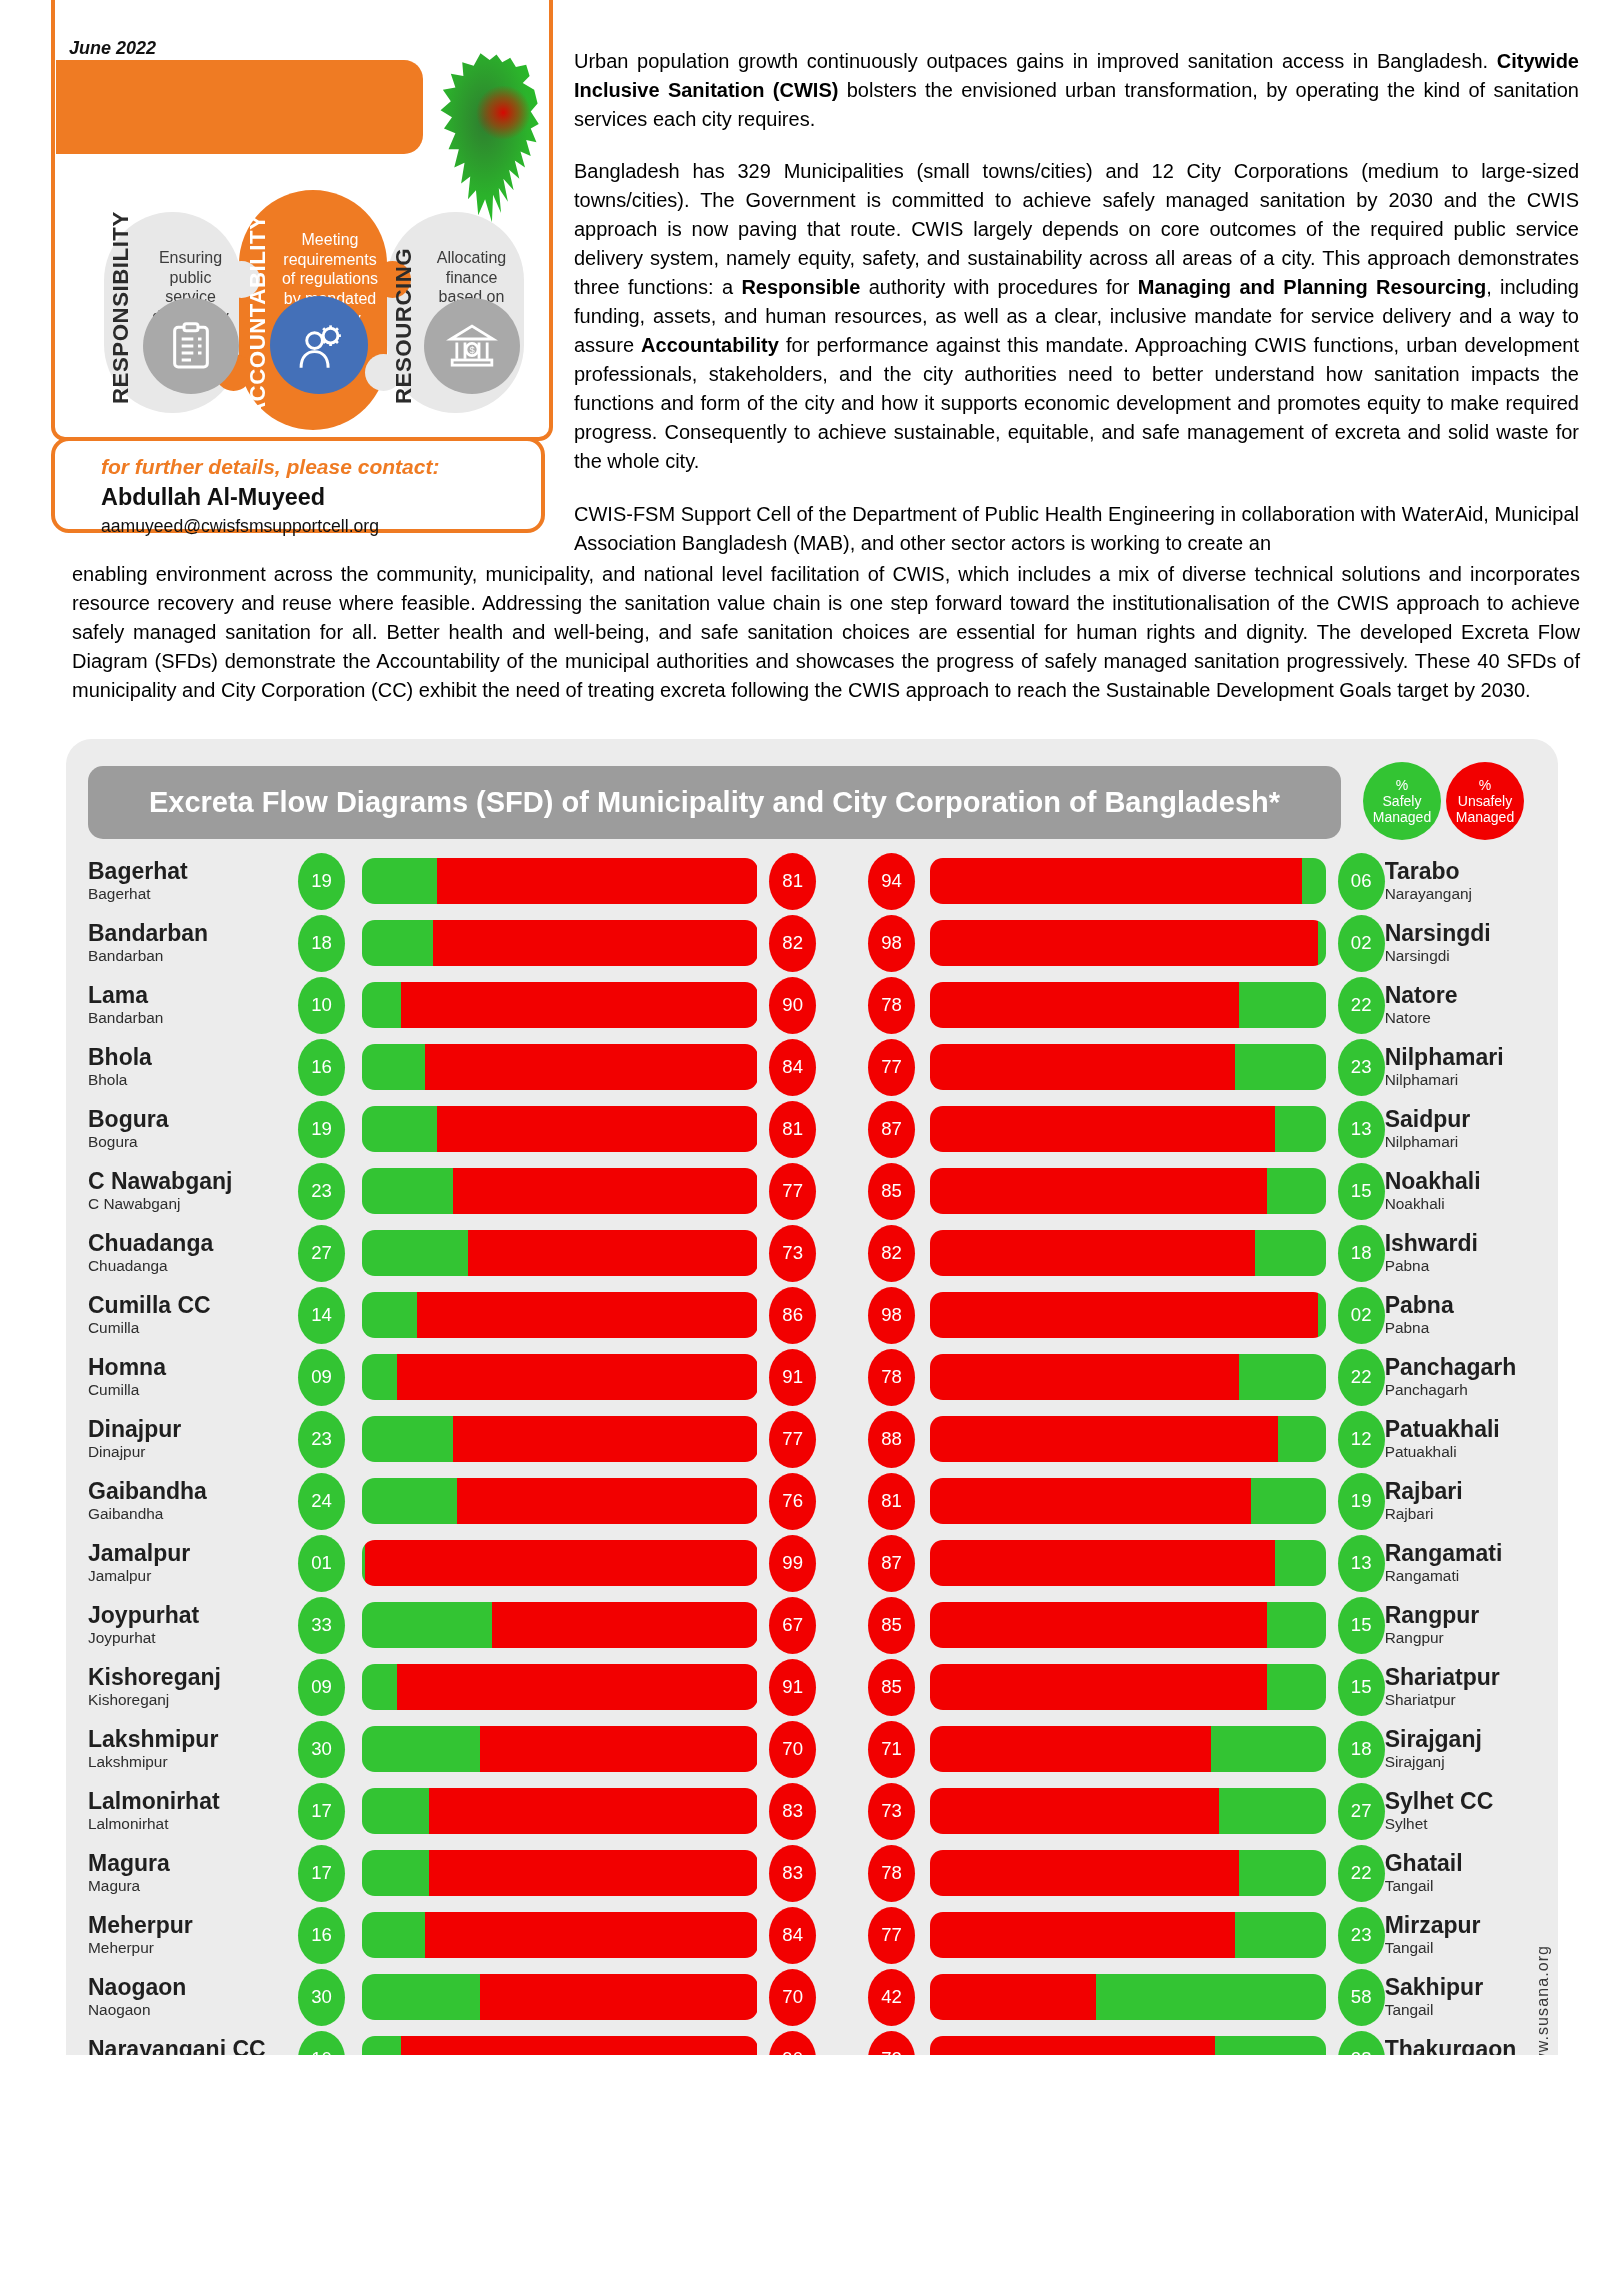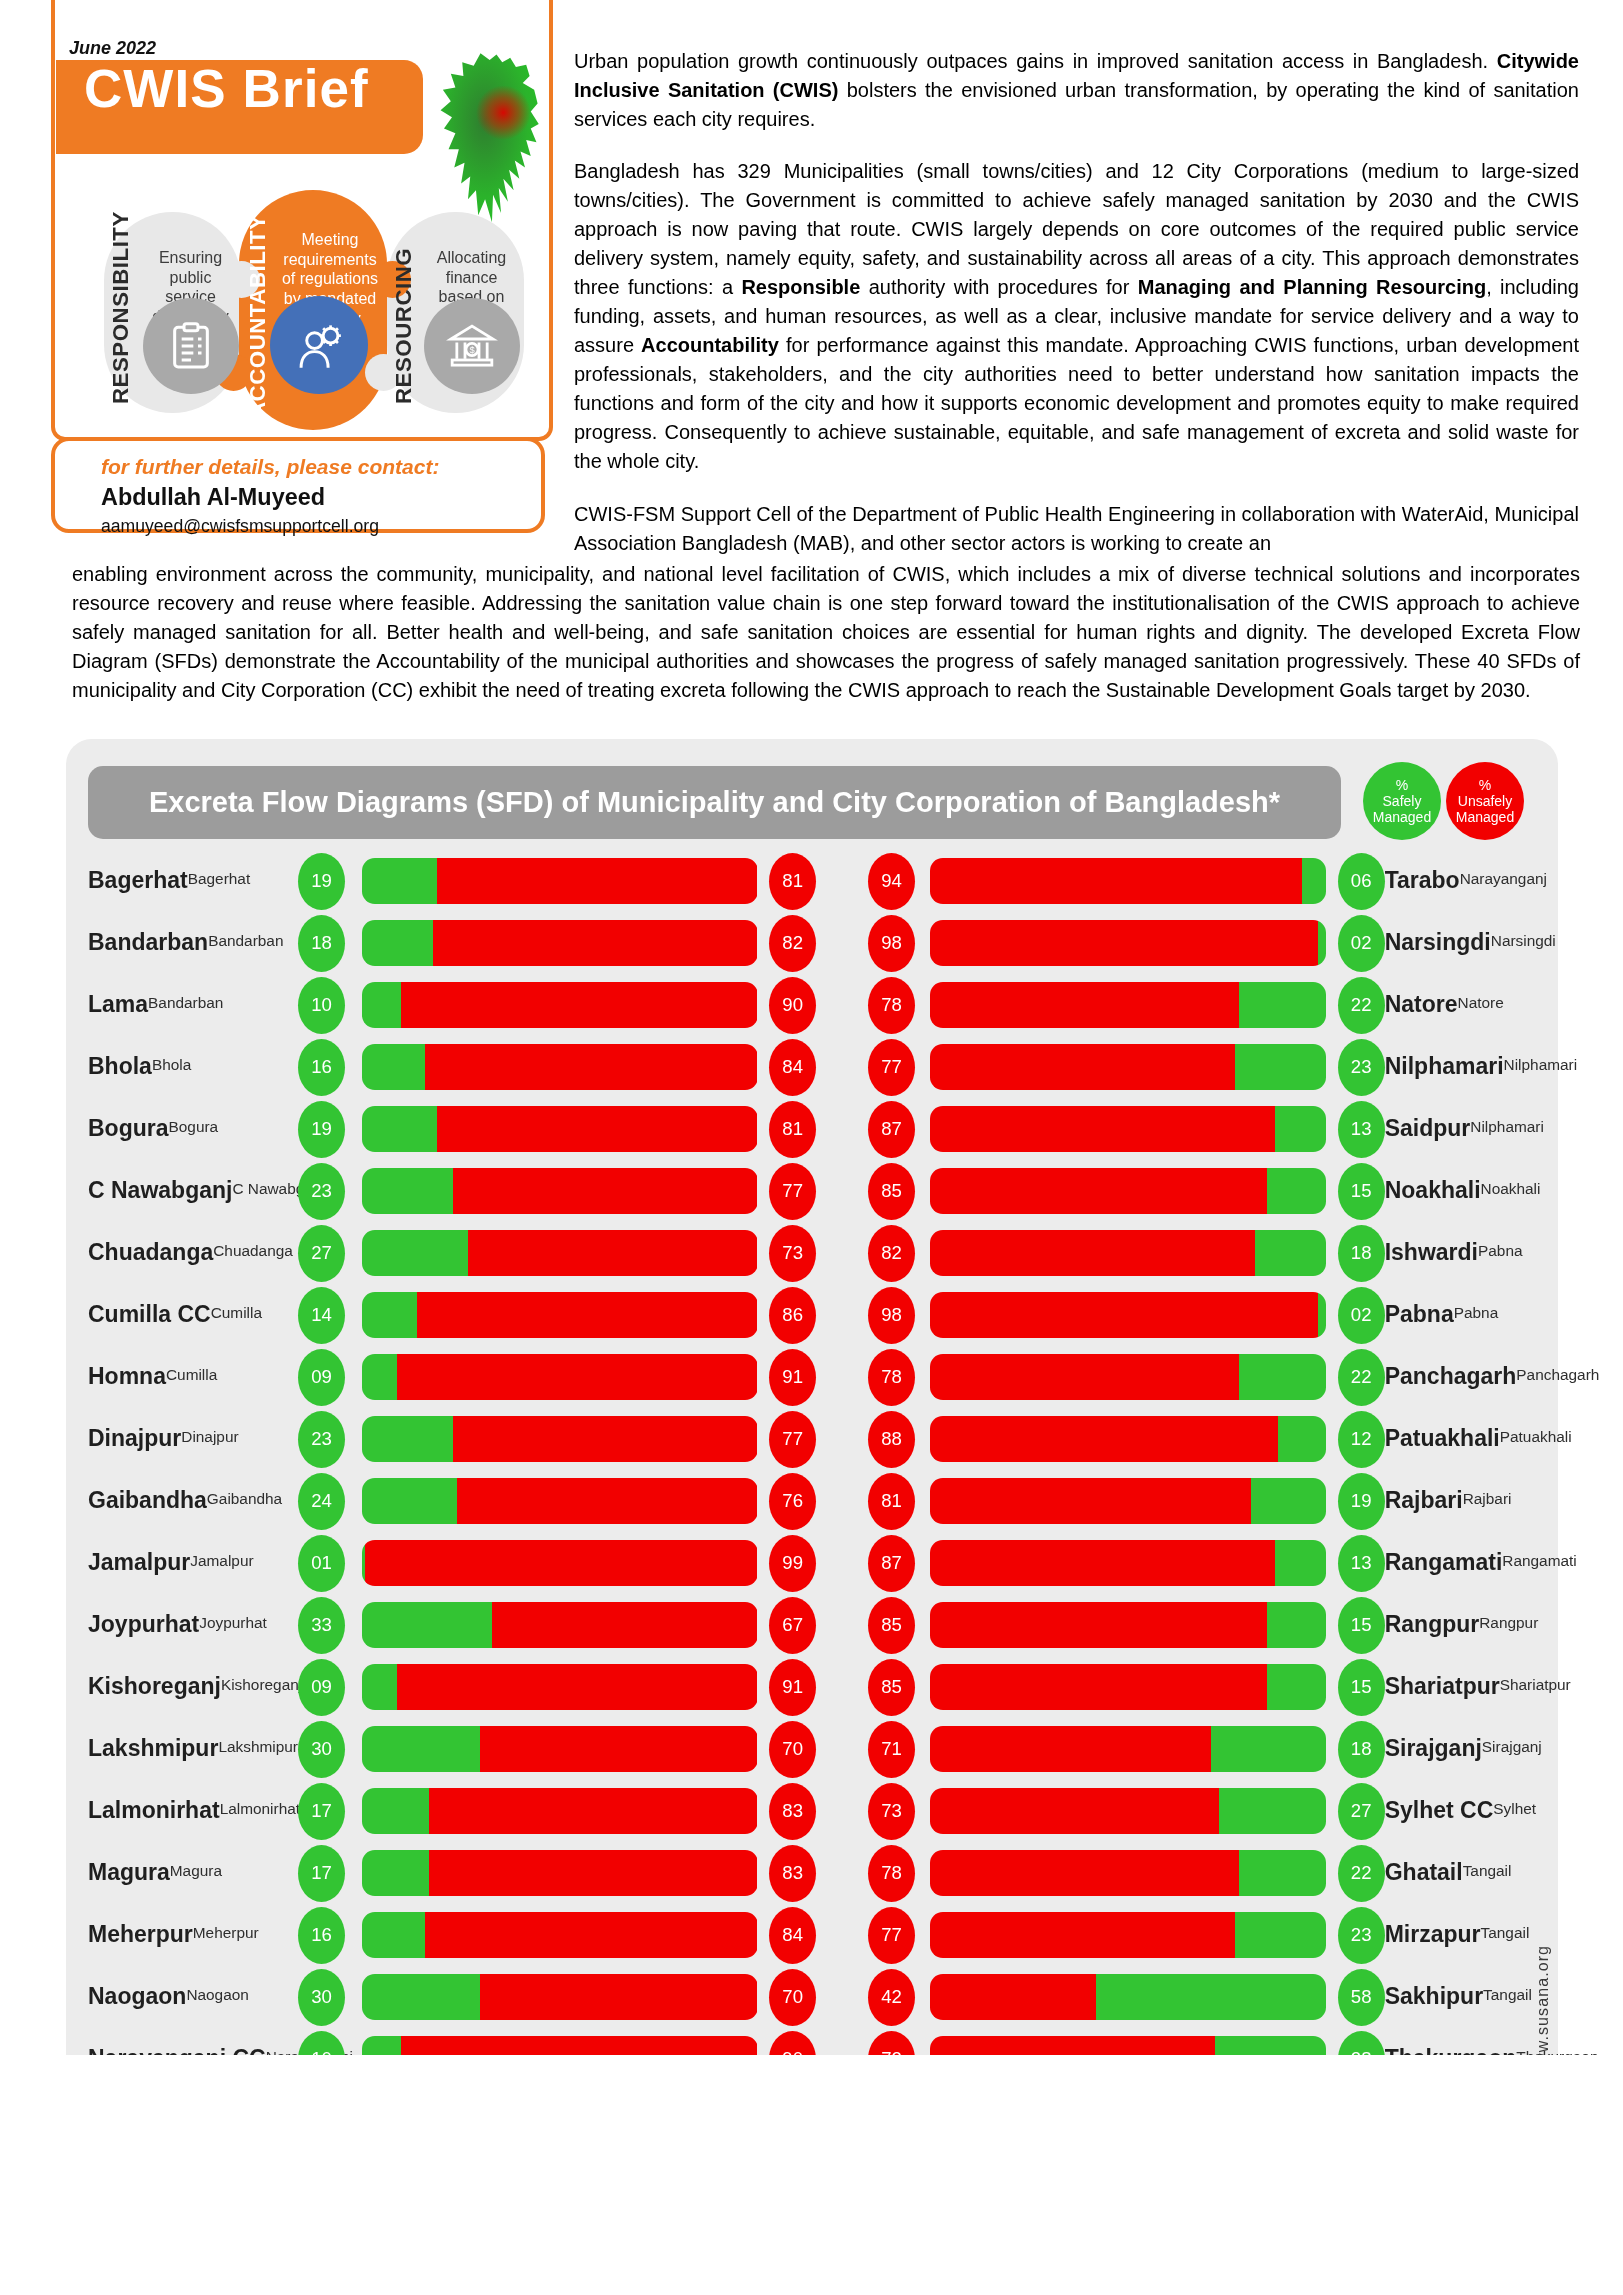--- a/index.html
+++ b/index.html
@@ -58,21 +58,21 @@
                    border-radius:15px;display:flex;align-items:center;justify-content:center;}
   .chart-title{font-size:29px;font-weight:bold;color:#fff;}
   .legend-circle{position:absolute;width:78px;height:78px;border-radius:50%;display:flex;flex-direction:column;
                  align-items:center;justify-content:center;color:#fff;font-size:14px;line-height:16px;text-align:center;}
   .legend-safe{left:1363px;top:762px;background:#33C433;}
   .legend-unsafe{left:1446px;top:762px;background:#F20000;}
 
   .rows-left{position:absolute;left:88px;top:850px;width:734px;}
   .rows-right{position:absolute;left:868px;top:850px;width:681px;}
   .sfd-row{height:62px;display:flex;align-items:center;}
-  .city-block{display:flex;flex-direction:row;}
+  .city-block{display:flex;flex-direction:column;justify-content:center;}
   .rows-left .city-block{width:191px;}
   .rows-right .city-block{width:160px;}
   .city-name{font-size:23px;font-weight:bold;color:#1f1f1f;line-height:1.1;white-space:nowrap;}
   .city-district{font-size:15.4px;color:#2e2e2e;margin-top:1.6px;white-space:nowrap;}
   .badge{width:47px;height:57px;border-radius:50%;display:flex;align-items:center;justify-content:center;
          color:#fff;font-size:18.6px;flex:none;}
   .badge-safe{background:#33C433;}
   .badge-unsafe{background:#F20000;}
   .rows-left .badge-safe{margin-left:19px;}
   .rows-left .bar{margin-left:16.5px;}
@@ -96,21 +96,20 @@
 </style>
 </head>
 <body>
 
 <div id="page">
 
   <div class="outer-box"></div>
   <div class="date-label">June 2022</div>
 
   <div class="header-banner">
-    <div class="header-title">CWIS Brief</div>
   </div>
 
   <svg class="bd-map" viewBox="0 0 120 160">
     <defs>
       <radialGradient id="redspot" cx="50%" cy="50%" r="50%">
         <stop offset="0%" stop-color="#e00000" stop-opacity="0.95"></stop>
         <stop offset="55%" stop-color="#c62000" stop-opacity="0.55"></stop>
         <stop offset="100%" stop-color="#c62000" stop-opacity="0"></stop>
       </radialGradient>
       <radialGradient id="mapgreen" cx="45%" cy="40%" r="75%">

